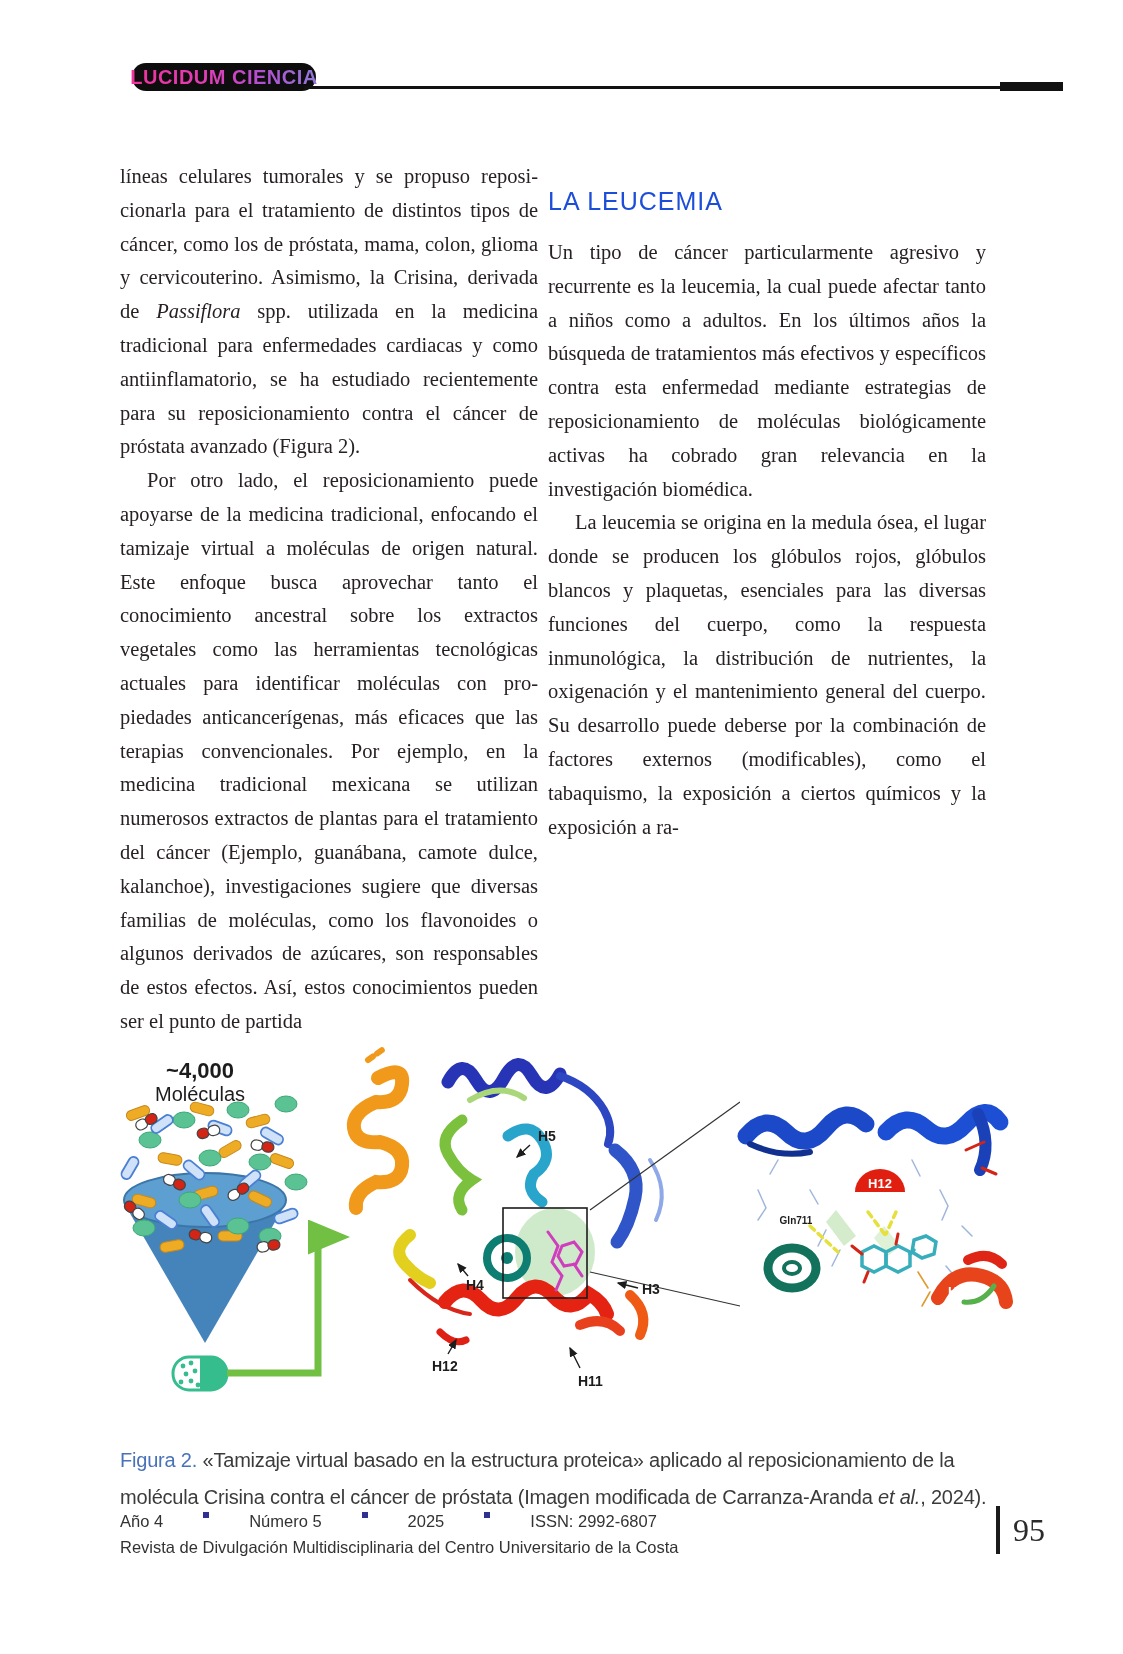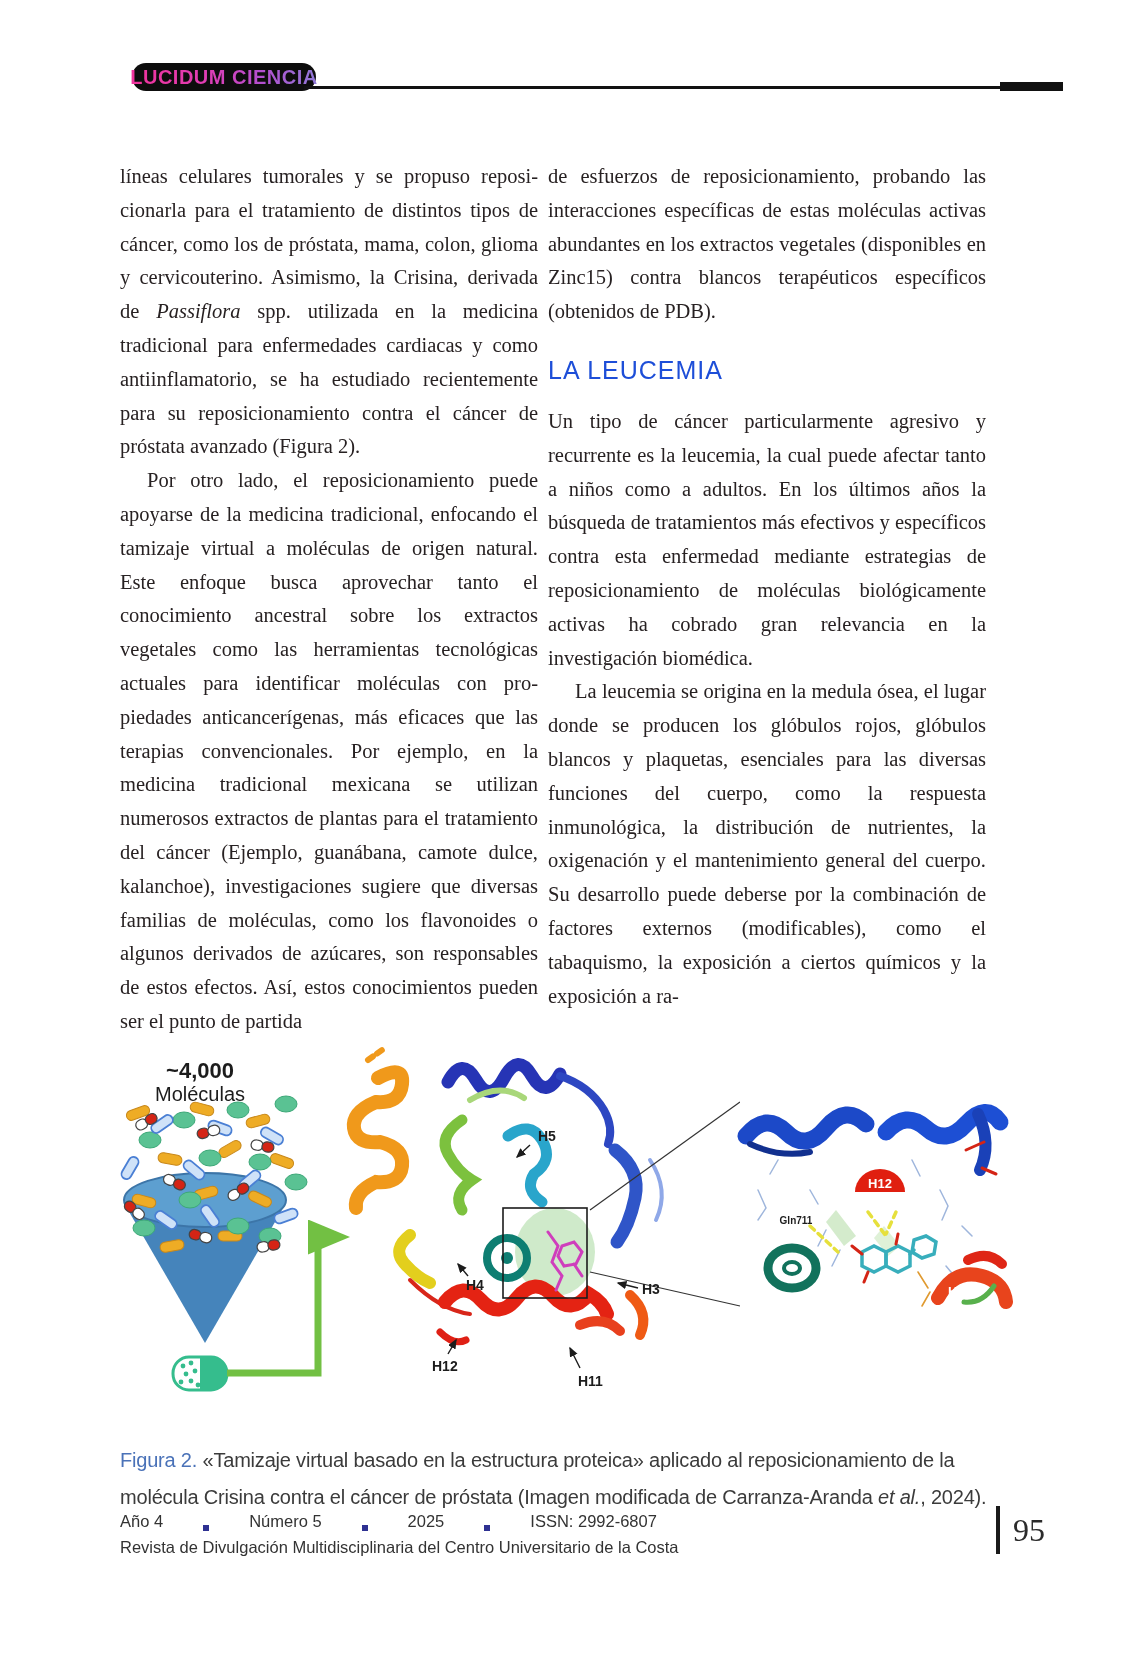--- a/index.html
+++ b/index.html
@@ -28,21 +28,21 @@
 
   
   .figure-wrap{position:absolute;left:110px;top:1040px;width:910px;height:365px;}
   .caption{position:absolute;left:120px;top:1410px;width:872px;font-family:"Liberation Sans",sans-serif;
            font-size:20px;line-height:37px;color:#3b3b3b;letter-spacing:-0.2px;text-align:left;margin-top:32px;}
   .caption .fig-label{color:#4a72b8;}
 
   
   .footer-left{position:absolute;left:120px;top:1512px;font-family:"Liberation Sans",sans-serif;
                font-size:16.5px;color:#333;}
-  .footer-meta{display:flex;align-items:flex-end;gap:32px;}
+  .footer-meta{display:flex;align-items:flex-start;gap:32px;}
   .sq{width:6px;height:6px;background:#2e3192;display:inline-block;margin:0 8px;}
   .footer-journal{margin-top:7px;}
   .page-num-bar{position:absolute;left:996px;top:1506px;width:4px;height:48px;background:#1a1a1a;}
   .page-num{position:absolute;left:1013px;top:1512px;font-size:32px;color:#2b2b2b;
             font-family:"Liberation Serif",serif;}
 </style>
 </head>
 <body>
 
 <div class="page">
@@ -52,21 +52,20 @@
   </div>
   <div class="header-rule-thin"></div>
   <div class="header-rule-thick"></div>
 
   <div class="col col-left">
     <p><span>líneas celulares tumorales y se propuso reposi­cionarla para el tratamiento de distintos tipos de cáncer, como los de próstata, mama, colon, glioma y cervicouterino. Asimismo, la Crisina, derivada de </span><span class="it">Passiflora</span><span> spp. utilizada en la me­dicina tradicional para enfermedades cardia­cas y como antiinflamatorio, se ha estudiado recientemente para su reposicionamiento con­tra el cáncer de próstata avanzado (Figura 2).</span></p>
     <p class="indent">Por otro lado, el reposicionamiento puede apoyarse de la medicina tradicional, enfocan­do el tamizaje virtual a moléculas de origen natural. Este enfoque busca aprovechar tanto el conocimiento ancestral sobre los extractos vegetales como las herramientas tecnológicas actuales para identificar moléculas con pro­piedades anticancerígenas, más eficaces que las terapias convencionales. Por ejemplo, en la medicina tradicional mexicana se utilizan numerosos extractos de plantas para el trata­miento del cáncer (Ejemplo, guanábana, camo­te dulce, kalanchoe), investigaciones sugiere que diversas familias de moléculas, como los flavonoides o algunos derivados de azúcares, son responsables de estos efectos. Así, estos conocimientos pueden ser el punto de partida</p>
   </div>
 
   <div class="col col-right">
-    <p>de esfuerzos de reposicionamiento, probando las interacciones específicas de estas molécu­las activas abundantes en los extractos vege­tales (disponibles en Zinc15) contra blancos terapéuticos específicos (obtenidos de PDB).</p>
     <h2 class="sec-heading">LA LEUCEMIA</h2>
     <p>Un tipo de cáncer particularmente agresivo y recurrente es la leucemia, la cual puede afectar tanto a niños como a adultos. En los últimos años la búsqueda de tratamientos más efec­tivos y específicos contra esta enfermedad mediante estrategias de reposicionamiento de moléculas biológicamente activas ha cobrado gran relevancia en la investigación biomédica.</p>
     <p class="indent">La leucemia se origina en la medula ósea, el lugar donde se producen los glóbulos ro­jos, glóbulos blancos y plaquetas, esenciales para las diversas funciones del cuerpo, como la respuesta inmunológica, la distribución de nutrientes, la oxigenación y el mantenimiento general del cuerpo. Su desarrollo puede de­berse por la combinación de factores externos (modificables), como el tabaquismo, la expo­sición a ciertos químicos y la exposición a ra-</p>
   </div>
 
   <div class="figure-wrap">
     <svg width="910" height="365" viewBox="0 0 910 365">
       <defs>
         <marker id="arrB" markerWidth="8" markerHeight="8" refX="6" refY="3" orient="auto">
           <path d="M0,0 L7,3 L0,6 Z" fill="#1c1c1c"></path>

